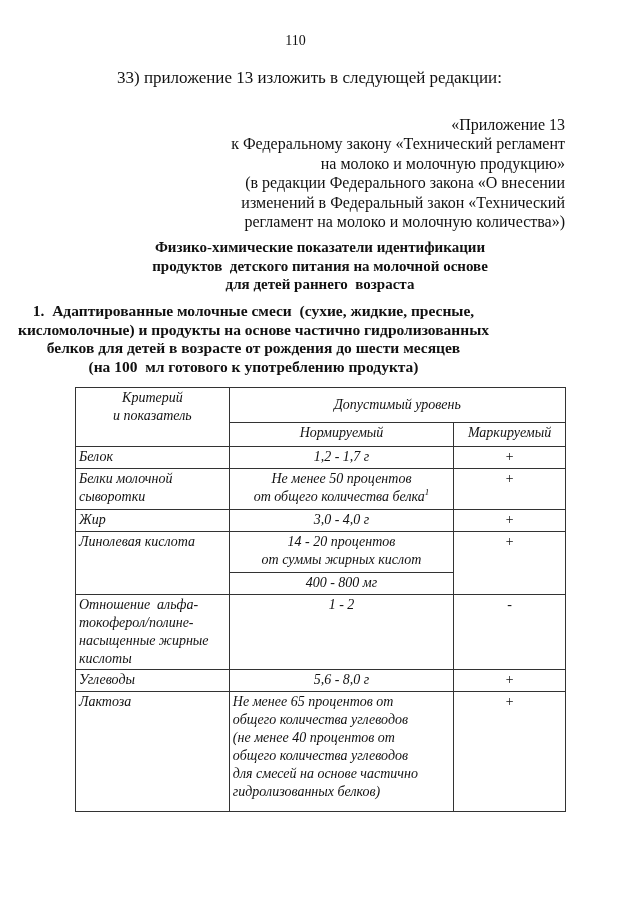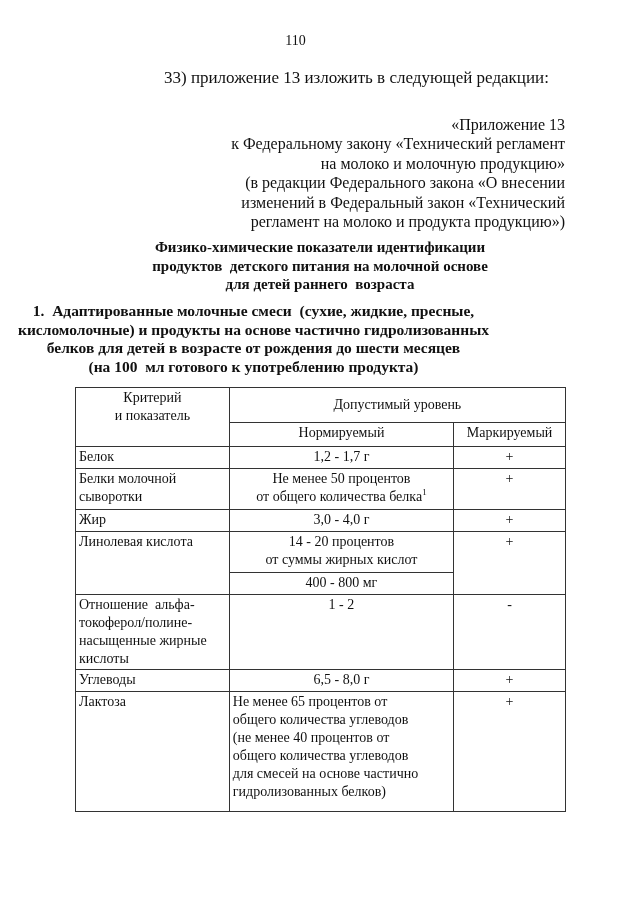--- a/index.html
+++ b/index.html
@@ -8,39 +8,38 @@
     font-family: "Liberation Serif", "DejaVu Serif", serif;
     color: #111111;
   }
   .page-number {
     position: absolute; top: 33px; left: 0; width: 591px; text-align: center;
     font-size: 14px;
   }
   .intro {
     position: absolute; top: 68px; left: 117px;
     font-size: 17px;
-    margin-left: 47px;
   }
   .appendix-ref {
     position: absolute; top: 115px; right: 75px;
     text-align: right; font-size: 16px; line-height: 19.4px;
   }
   .appendix-ref div { white-space: nowrap; }
   .title {
     position: absolute; top: 238px; left: 0; width: 640px; text-align: center;
     font-weight: bold; font-size: 15px; line-height: 18.5px;
   }
   .subtitle {
     position: absolute; top: 302px; left: 0; width: 507px; text-align: center;
     font-weight: bold; font-size: 15.5px; line-height: 18.5px;
   }
   table.data {
     position: absolute; top: 387px; left: 75px;
     width: 491px; border-collapse: collapse;
-    font-size: 14px; line-height: 18px;
+    font-size: 14px; line-height: 18px; font-style: italic;
   }
   table.data td, table.data th {
     border: 1px solid #333333; padding: 1px 3px; vertical-align: top;
     font-weight: normal;
   }
   col.c1 { width: 154px; }
   col.c2 { width: 225px; }
   col.c3 { width: 112px; }
   .center { text-align: center; }
   .th-crit { text-align: center; height: 56px; }
@@ -62,21 +61,21 @@
 <div class="page-number">110</div>
 
 <div class="intro">33) приложение 13 изложить в следующей редакции:</div>
 
 <div class="appendix-ref">
   <div>«Приложение 13</div>
   <div>к Федеральному закону «Технический регламент</div>
   <div>на молоко и молочную продукцию»</div>
   <div>(в редакции Федерального закона «О внесении</div>
   <div>изменений в Федеральный закон «Технический</div>
-  <div>регламент на молоко и продукта продукцию»)</div>
+  <div>регламент на молоко и молочную количества»)</div>
 </div>
 
 <div class="title">
   <div style="white-space:pre">Физико-химические показатели идентификации</div>
   <div style="white-space:pre">продуктов  детского питания на молочной основе</div>
   <div style="white-space:pre">для детей раннего  возраста</div>
 </div>
 
 <div class="subtitle">
   <div style="white-space:pre">1.  Адаптированные молочные смеси  (сухие, жидкие, пресные,</div>
@@ -146,21 +145,21 @@
       <div>токоферол/полине-</div>
       <div>насыщенные жирные</div>
       <div>кислоты</div>
     </td>
     <td class="center">1 - 2</td>
     <td class="center">-</td>
   </tr>
 
   <tr class="r-ugl">
     <td>Углеводы</td>
-    <td class="center">6,5 - 8,0 г</td>
+    <td class="center">5,6 - 8,0 г</td>
     <td class="center">+</td>
   </tr>
 
   <tr class="r-lakt">
     <td>Лактоза</td>
     <td>
       <div>Не менее 65 процентов от</div>
       <div>общего количества углеводов</div>
       <div>(не менее 40 процентов от</div>
       <div>общего количества углеводов</div>

